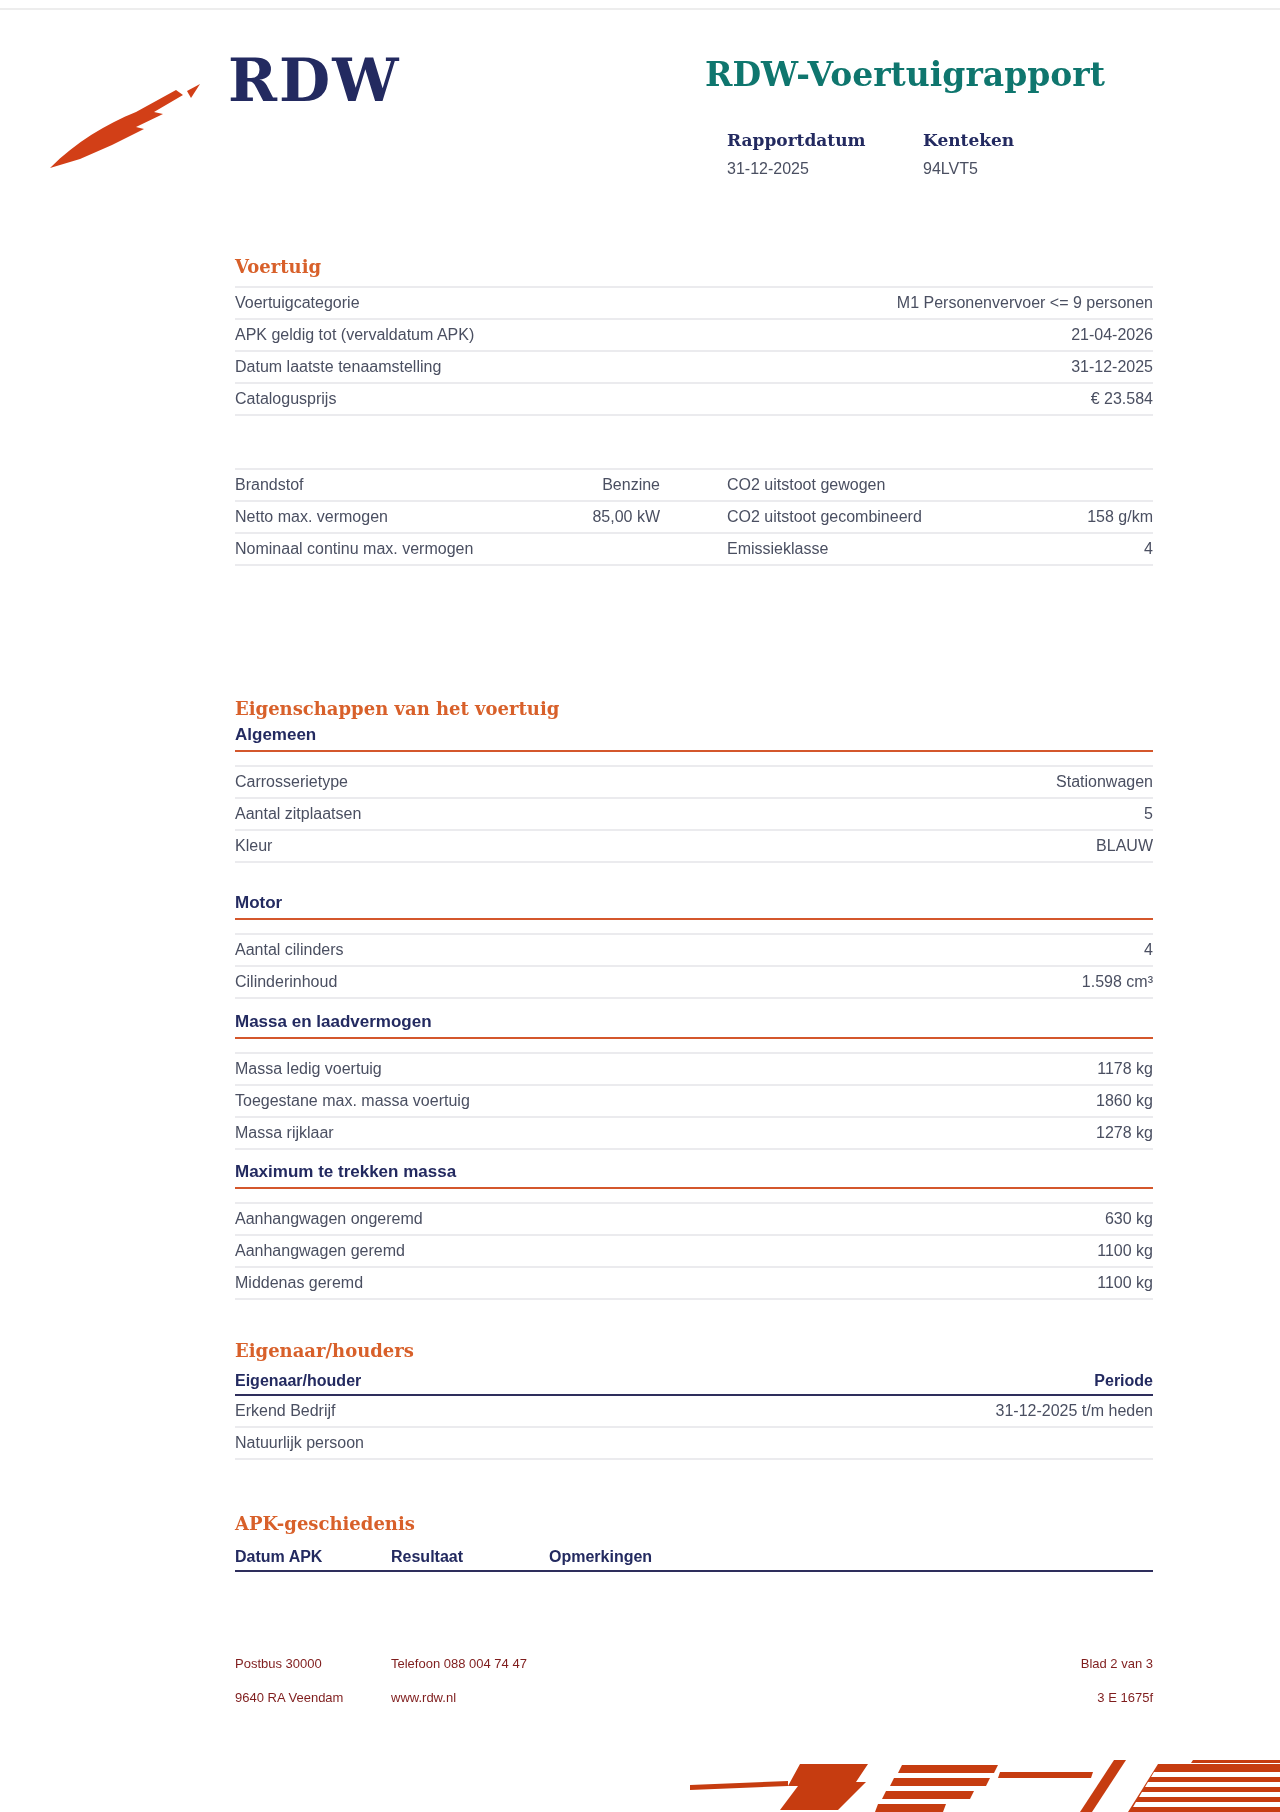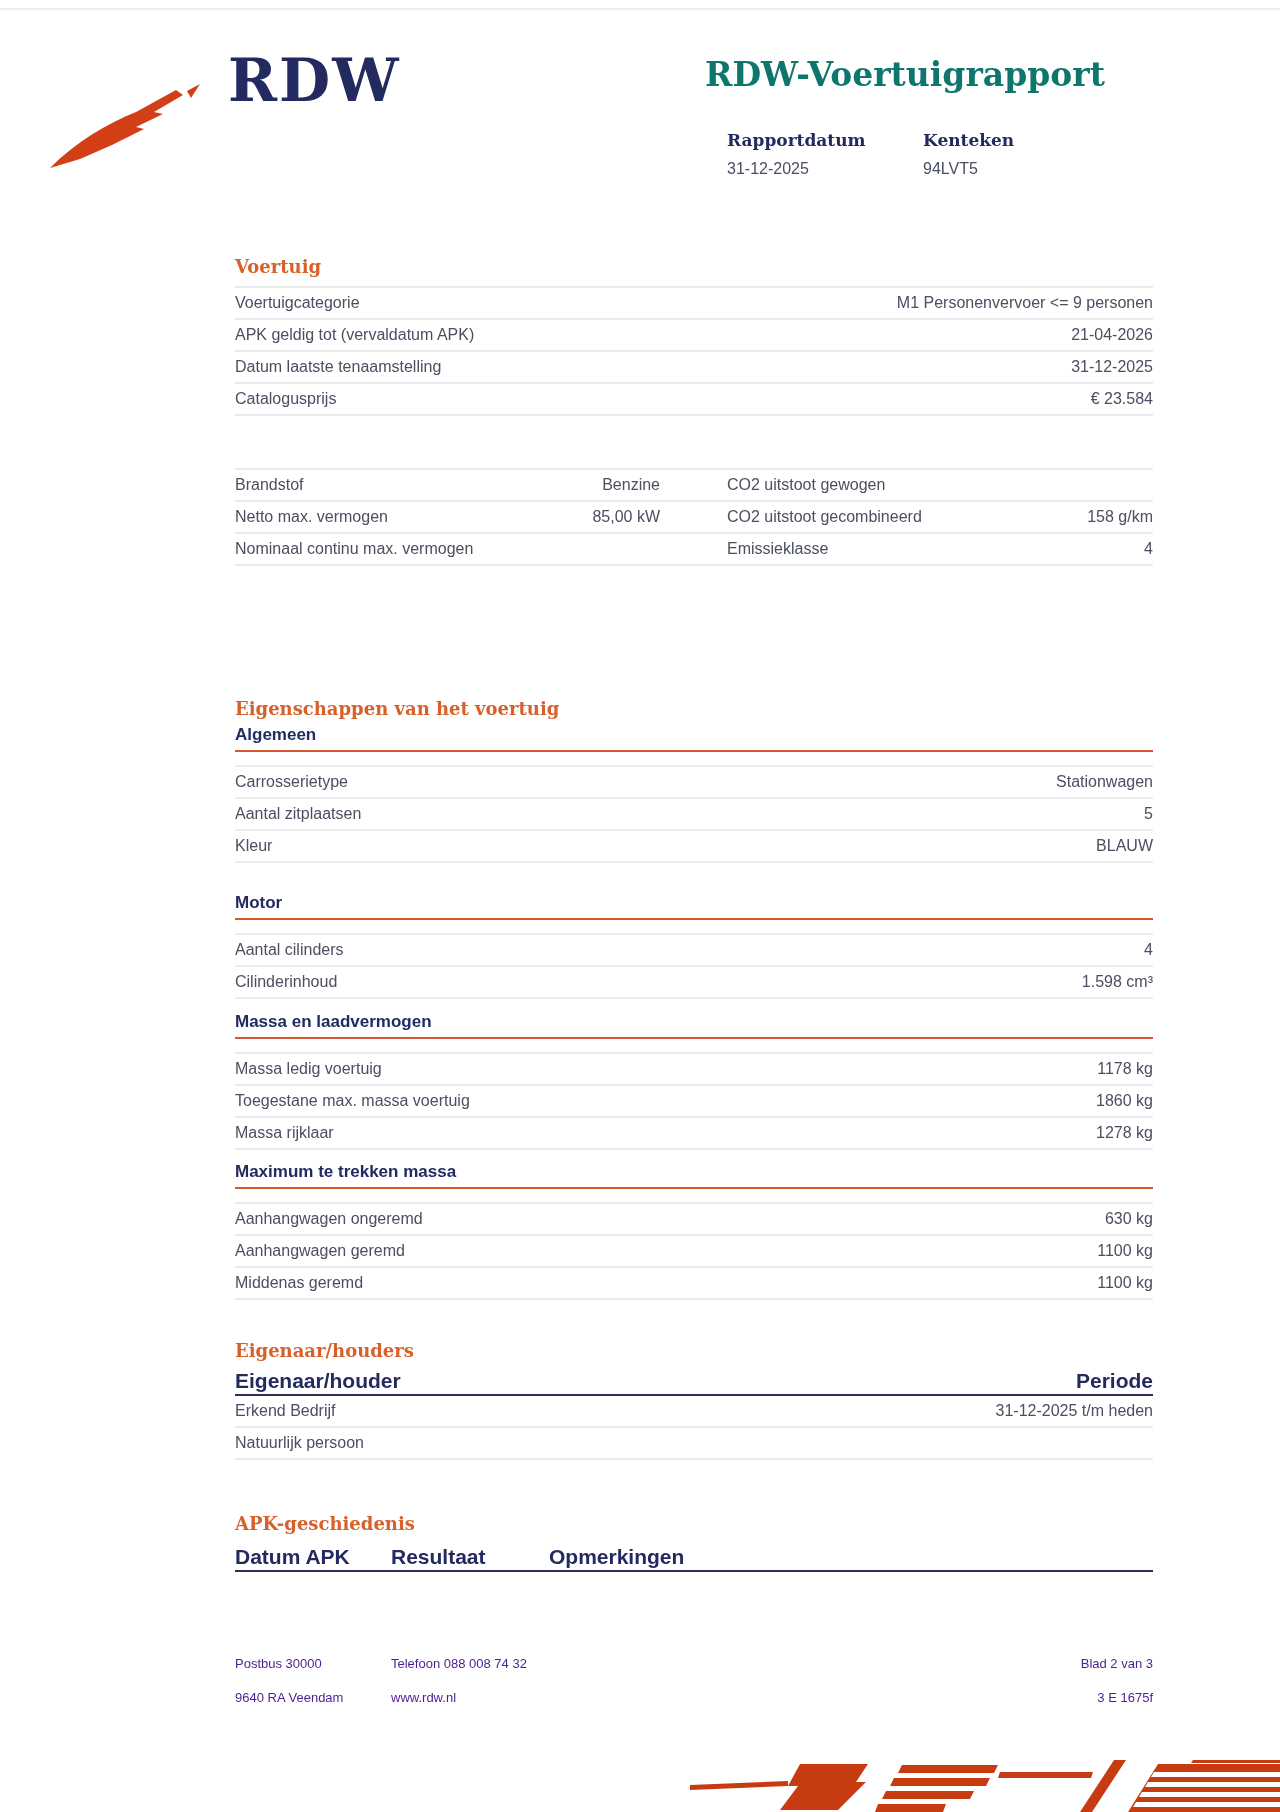--- a/index.html
+++ b/index.html
@@ -44,26 +44,26 @@
   }
   .lbl{flex:1;text-align:left;}
   .val{flex:1;text-align:right;}
   
   .m-label{width:280px;}
   .m-value{width:145px;text-align:right;}
   .m-gap{width:67px;}
   .m-label2{width:280px;}
   .m-value2{flex:1;text-align:right;}
   
-  .cols-head{display:flex;height:26px;line-height:26px;font-weight:bold;font-size:21px;color:#232a60;align-items:flex-end;}
+  .cols-head{display:flex;height:26px;line-height:26px;font-weight:bold;font-size:16px;color:#232a60;align-items:flex-end;}
   .apk-col1{width:156px;}
   .apk-col2{width:158px;}
   .apk-col3{flex:1;}
   
-  .footer-row{position:absolute;left:235px;width:918px;display:flex;font-size:13px;color:#4c1d95;}
+  .footer-row{position:absolute;left:235px;width:918px;display:flex;font-size:13px;color:#7f1d1d;}
   .f-col1{width:156px;}
   .f-col2{flex:1;}
   .f-right{text-align:right;}
   
   .bottom-art{position:absolute;left:688px;top:1760px;}
 </style>
 </head>
 <body>
 
 <div class="page">
@@ -234,21 +234,21 @@
     <div class="cols-head">
       <span class="apk-col1">Datum APK</span>
       <span class="apk-col2">Resultaat</span>
       <span class="apk-col3">Opmerkingen</span>
     </div>
     <div class="rule-navy"></div>
   </div>
 
   <div class="footer-row" style="top:1656px">
     <span class="f-col1">Postbus 30000</span>
-    <span class="f-col2">Telefoon 088 008 74 32</span>
+    <span class="f-col2">Telefoon 088 004 74 47</span>
     <span class="f-right">Blad 2 van 3</span>
   </div>
   <div class="footer-row" style="top:1690px">
     <span class="f-col1">9640 RA Veendam</span>
     <span class="f-col2">www.rdw.nl</span>
     <span class="f-right">3 E 1675f</span>
   </div>
 
   <div class="bottom-art">
     <svg width="592" height="52" viewBox="0 0 592 52" xmlns="http://www.w3.org/2000/svg">

